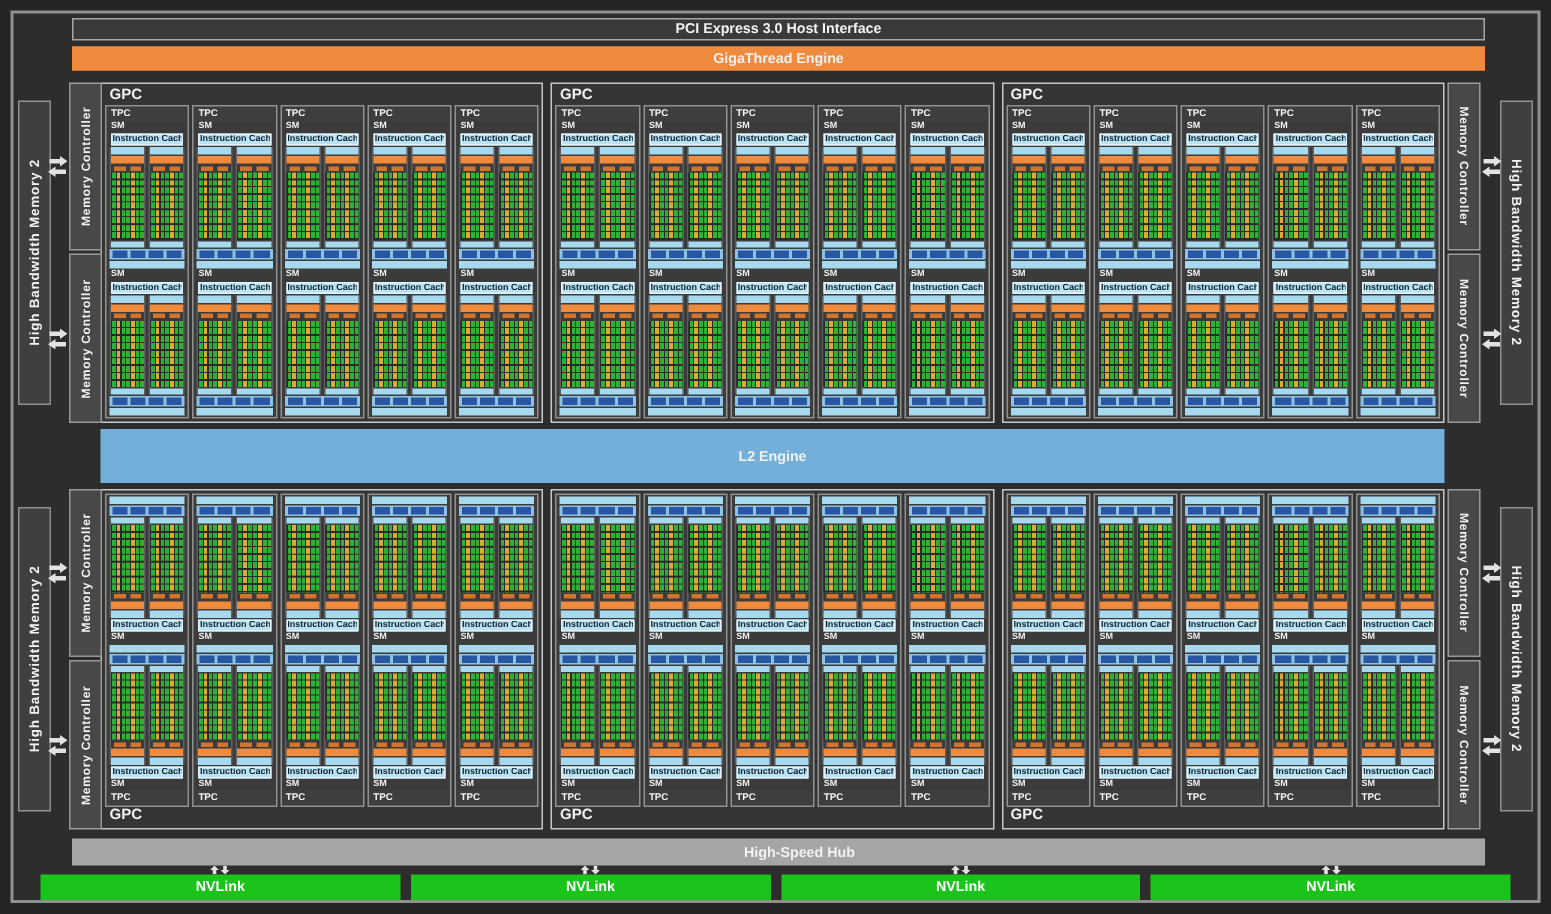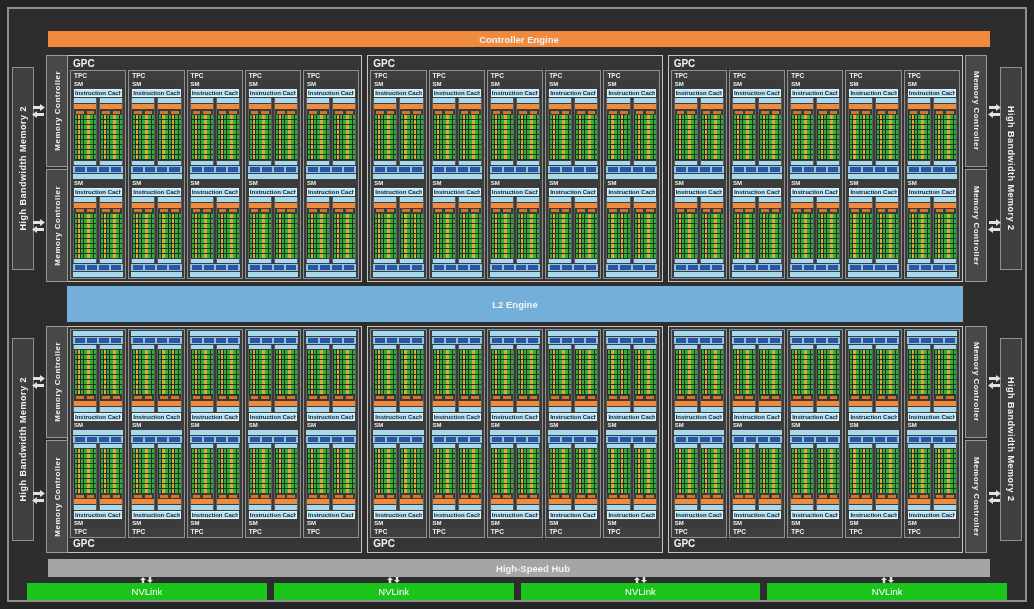--- a/index.html
+++ b/index.html
@@ -63,28 +63,29 @@
   .vt{writing-mode:vertical-rl;color:var(--text-light);font-weight:bold;
       white-space:nowrap;letter-spacing:0.5px;}
   .vt-up{transform:rotate(180deg);}
   .mc .vt{font-size:8px;}
   .hbm .vt{font-size:9px;}
   .mem-arrow{width:13px;height:14px;display:flex;align-items:center;justify-content:center;}
   .nv-region{left:18px;top:568px;width:980px;height:23px;display:flex;gap:7px;}
   .nv-unit{flex:1;display:flex;flex-direction:column;min-width:0;}
   .nv-arrow{height:6px;flex:none;display:flex;align-items:flex-end;justify-content:center;}
   .nv-bar{flex:1;background:var(--nv-green);display:flex;align-items:center;
-          justify-content:center;color:#fff;font-weight:normal;font-size:9.5px;}
+          justify-content:center;color:#fff;font-weight:bold;font-size:9.5px;}
 </style>
 </head>
 <body>
 
 <div class="stage">
   <div class="die">
-    <div class="hbar gt">Controller Engine</div>
+    <div class="hbar pci">PCI Express 3.0 Host Interface</div>
+    <div class="hbar gt">GigaThread Engine</div>
     <div class="gpc-region top" id="gpc-top">
         <div class="gpc">
           <div class="gpc-label">GPC</div>
           <div class="tpc-row">
             <div class="tpc">
               <div class="tpc-label">TPC</div>
               <div class="sm">
                 <div class="sm-label">SM</div>
                 <div class="icache">Instruction Cache</div>
                 <div class="part-row">

